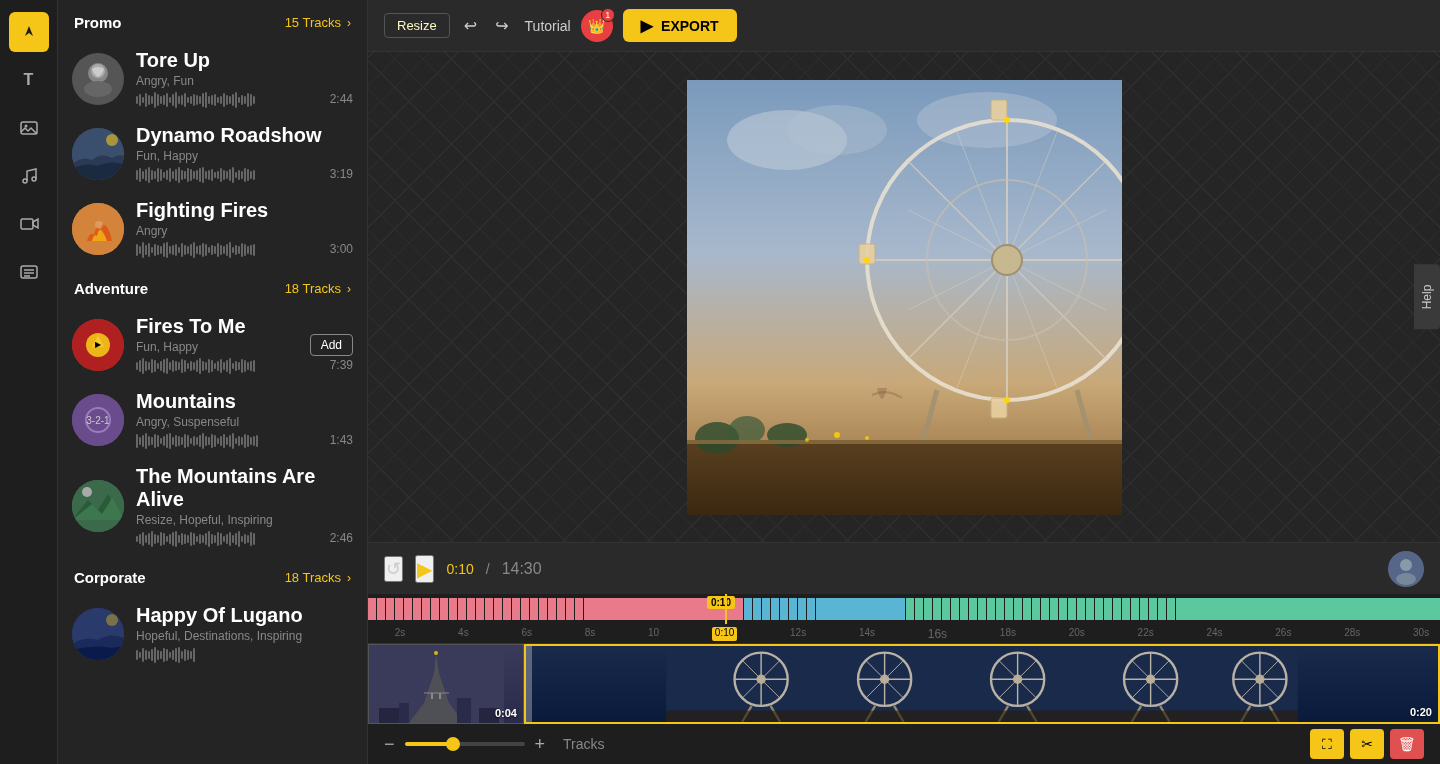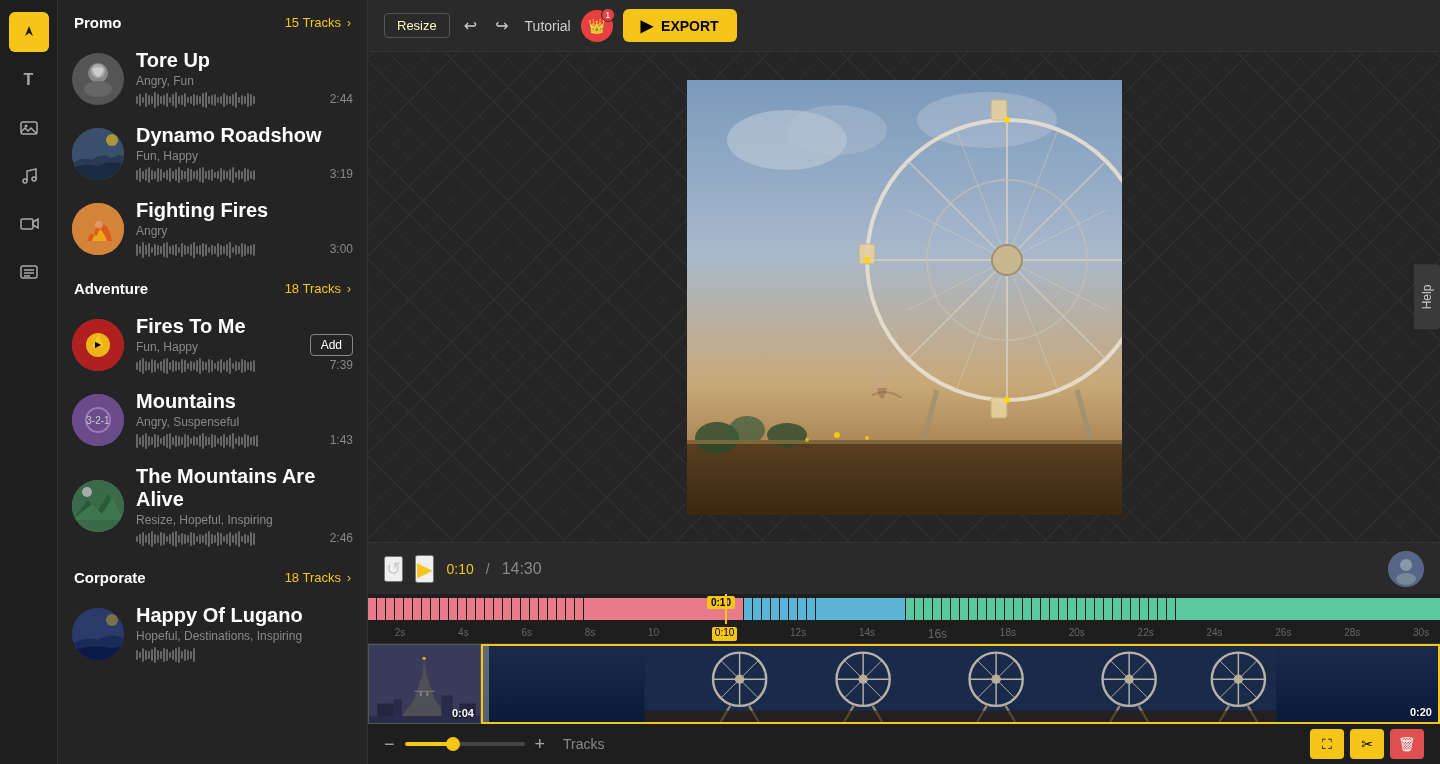--- a/index.html
+++ b/index.html
@@ -947,21 +947,21 @@
         <span style="font-size:10px; color:#666;">24s</span>
         <span style="font-size:10px; color:#666;">26s</span>
         <span style="font-size:10px; color:#666;">28s</span>
         <span style="font-size:10px; color:#666; margin-right:1%;">30s</span>
       </div>
     </div>
 
     <div class="timeline-clips" style="display:flex; position:relative;">
 
 
-      <div class="clip-thumb clip-bg-2" style="width:113px; flex-shrink:0;">
+      <div class="clip-thumb clip-bg-2" style="width:156px; flex-shrink:0;">
         <svg width="135" height="80" viewBox="0 0 135 80">
           <rect width="135" height="80" fill="#3a3a5a"></rect>
           <path d="M40 80 L55 60 L60 45 L65 30 L67 10 L70 30 L75 45 L80 60 L95 80Z" fill="#555" opacity="0.8"></path>
           <path d="M55 50 L80 50" stroke="#888" stroke-width="1"></path>
           <rect x="30" y="60" width="10" height="20" fill="#2a2a4a"></rect>
           <rect x="88" y="55" width="14" height="25" fill="#2a2a4a"></rect>
           <rect x="10" y="65" width="20" height="15" fill="#252540"></rect>
           <rect x="110" y="65" width="20" height="15" fill="#252540"></rect>
 
           <circle cx="67" cy="10" r="2" fill="#ffd700" opacity="0.8"></circle>

